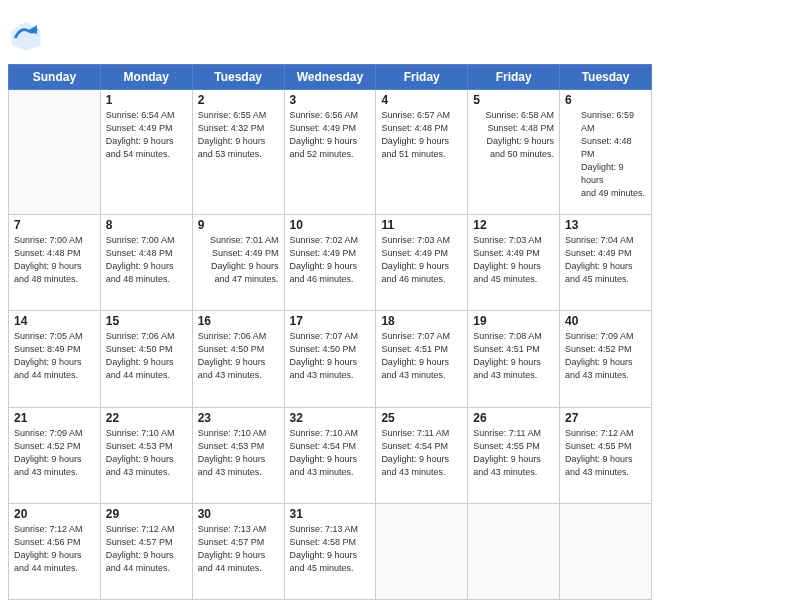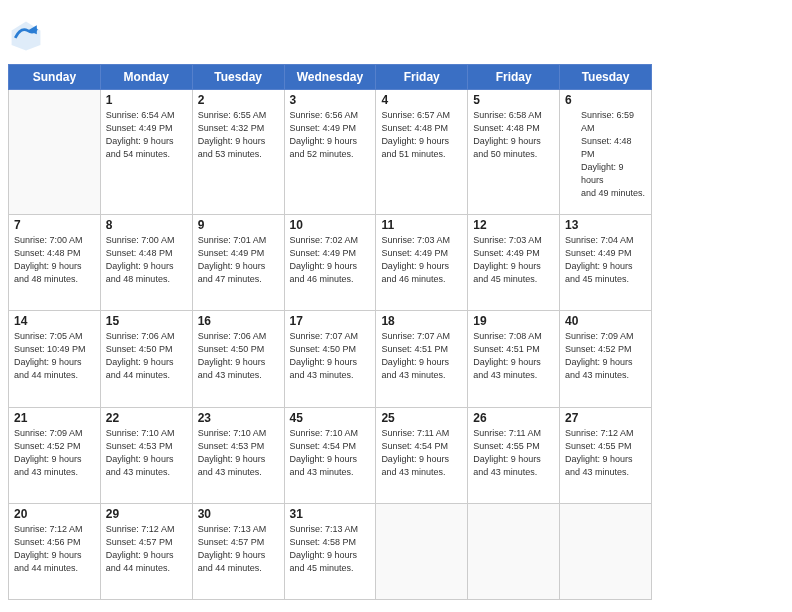--- a/index.html
+++ b/index.html
@@ -159,21 +159,21 @@
           </td>
           <td>
             <div class="day-number">4</div>
             <div class="day-info" style="white-space: pre-line;">Sunrise: 6:57 AM
 Sunset: 4:48 PM
 Daylight: 9 hours
 and 51 minutes.</div>
           </td>
           <td>
             <div class="day-number">5</div>
-            <div class="day-info" style="white-space: pre-line;">Sunrise: 6:58 AM
+            <div class="day-info" style="white-space: pre-line; text-align: right;">Sunrise: 6:58 AM
 Sunset: 4:48 PM
 Daylight: 9 hours
 and 50 minutes.</div>
           </td>
           <td>
             <div class="day-number">6</div>
             <div class="day-info" style="white-space: pre-line; margin-left: 16px;">Sunrise: 6:59 AM
 Sunset: 4:48 PM
 Daylight: 9 hours
 and 49 minutes.</div>
@@ -189,21 +189,21 @@
           </td>
           <td>
             <div class="day-number">8</div>
             <div class="day-info" style="white-space: pre-line;">Sunrise: 7:00 AM
 Sunset: 4:48 PM
 Daylight: 9 hours
 and 48 minutes.</div>
           </td>
           <td>
             <div class="day-number">9</div>
-            <div class="day-info" style="white-space: pre-line;">Sunrise: 7:01 AM
+            <div class="day-info" style="white-space: pre-line; text-align: right;">Sunrise: 7:01 AM
 Sunset: 4:49 PM
 Daylight: 9 hours
 and 47 minutes.</div>
           </td>
           <td>
             <div class="day-number">10</div>
             <div class="day-info" style="white-space: pre-line;">Sunrise: 7:02 AM
 Sunset: 4:49 PM
 Daylight: 9 hours
 and 46 minutes.</div>
@@ -227,21 +227,21 @@
             <div class="day-info" style="white-space: pre-line;">Sunrise: 7:04 AM
 Sunset: 4:49 PM
 Daylight: 9 hours
 and 45 minutes.</div>
           </td>
         </tr>
         <tr>
           <td>
             <div class="day-number">14</div>
             <div class="day-info" style="white-space: pre-line;">Sunrise: 7:05 AM
-Sunset: 10:49 PM
+Sunset: 8:49 PM
 Daylight: 9 hours
 and 44 minutes.</div>
           </td>
           <td>
             <div class="day-number">15</div>
             <div class="day-info" style="white-space: pre-line;">Sunrise: 7:06 AM
 Sunset: 4:50 PM
 Daylight: 9 hours
 and 44 minutes.</div>
           </td>
@@ -297,21 +297,21 @@
 and 43 minutes.</div>
           </td>
           <td>
             <div class="day-number">23</div>
             <div class="day-info" style="white-space: pre-line;">Sunrise: 7:10 AM
 Sunset: 4:53 PM
 Daylight: 9 hours
 and 43 minutes.</div>
           </td>
           <td>
-            <div class="day-number">45</div>
+            <div class="day-number">32</div>
             <div class="day-info" style="white-space: pre-line;">Sunrise: 7:10 AM
 Sunset: 4:54 PM
 Daylight: 9 hours
 and 43 minutes.</div>
           </td>
           <td>
             <div class="day-number">25</div>
             <div class="day-info" style="white-space: pre-line;">Sunrise: 7:11 AM
 Sunset: 4:54 PM
 Daylight: 9 hours

